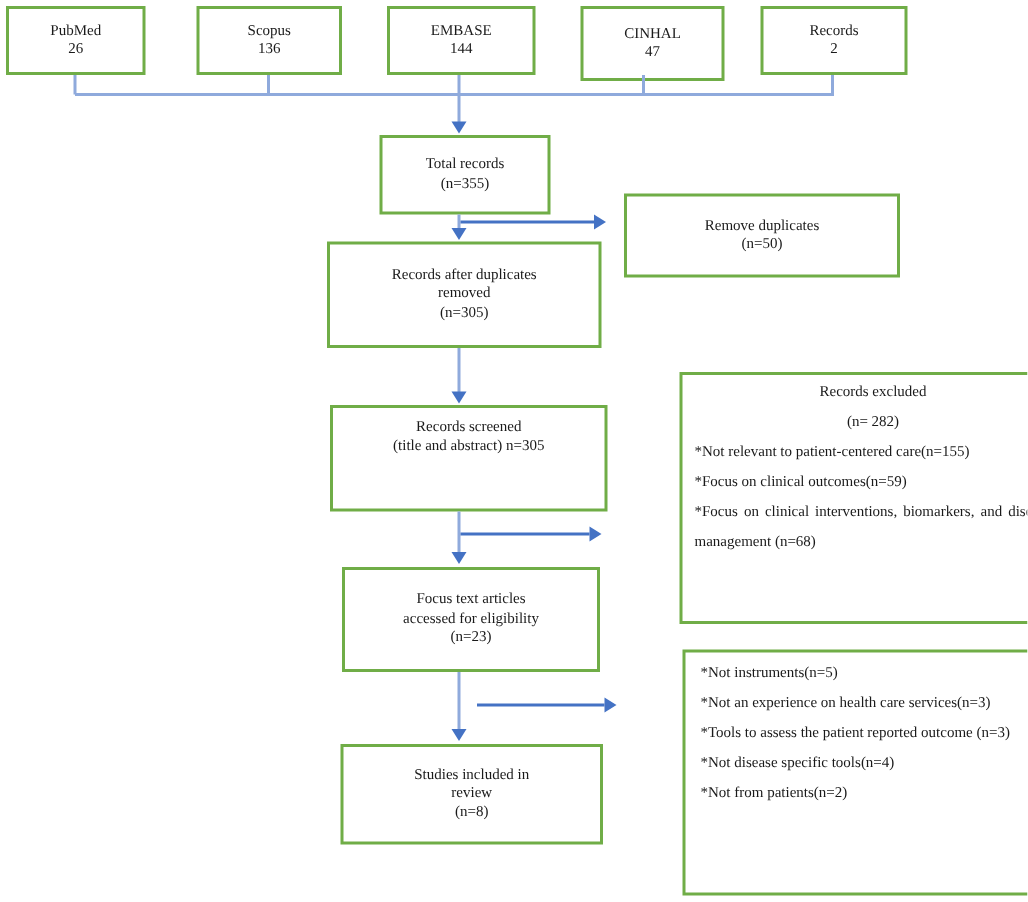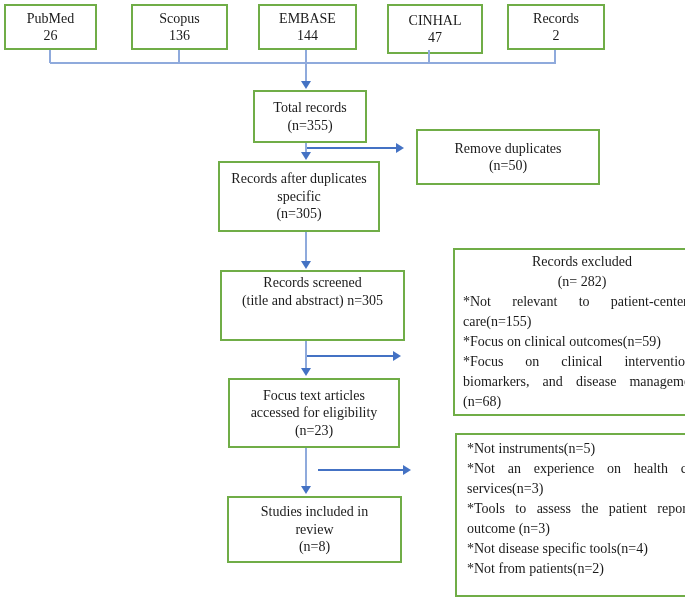--- a/index.html
+++ b/index.html
@@ -4,21 +4,21 @@
 <style>
   html,body{margin:0;padding:0;background:#ffffff;}
   .diagram{
     position:relative;width:685px;height:601px;background:#ffffff;
     font-family:"Liberation Serif","DejaVu Serif",serif;color:#1a1a1a;
     overflow:hidden;
   }
   .gbox{
     position:absolute;box-sizing:border-box;
     border:2px solid #70AD47;background:#ffffff;
-    font-size:14px;line-height:1.25;
+    font-size:10px;line-height:1.25;
   }
   .cbox{display:flex;flex-direction:column;align-items:center;justify-content:center;text-align:center;}
   .line{position:absolute;background:#8FAADC;}
   .bline{position:absolute;background:#4472C4;}
   .ah-down{
     position:absolute;width:0;height:0;
     border-left:5px solid transparent;border-right:5px solid transparent;
     border-top:8px solid #4472C4;
   }
   .ah-right{
@@ -76,23 +76,23 @@
   <div class="line" style="left:305px;top:143px;width:2px;height:11px"></div>
   <div class="ah-down" style="left:301px;top:152px"></div>
   <div class="bline" style="left:307px;top:147px;width:89px;height:2px"></div>
   <div class="ah-right" style="left:396px;top:143px"></div>
 
   <div class="gbox cbox" style="left:416px;top:129px;width:184px;height:56px">
     <div>Remove duplicates</div>
     <div>(n=50)</div>
   </div>
 
-  <div class="gbox cbox" style="left:218px;top:161px;width:162px;height:71px">
+  <div class="gbox cbox" style="left:218px;top:161px;width:183px;height:71px">
     <div>Records after duplicates</div>
-    <div>specific</div>
+    <div>removed</div>
     <div>(n=305)</div>
   </div>
 
   <div class="line" style="left:305px;top:232px;width:2px;height:30px"></div>
   <div class="ah-down" style="left:301px;top:261px"></div>
 
   <div class="gbox cbox pad-bottom" style="left:220px;top:270px;width:185px;height:71px">
     <div>Records screened</div>
     <div>(title and abstract) n=305</div>
   </div>

